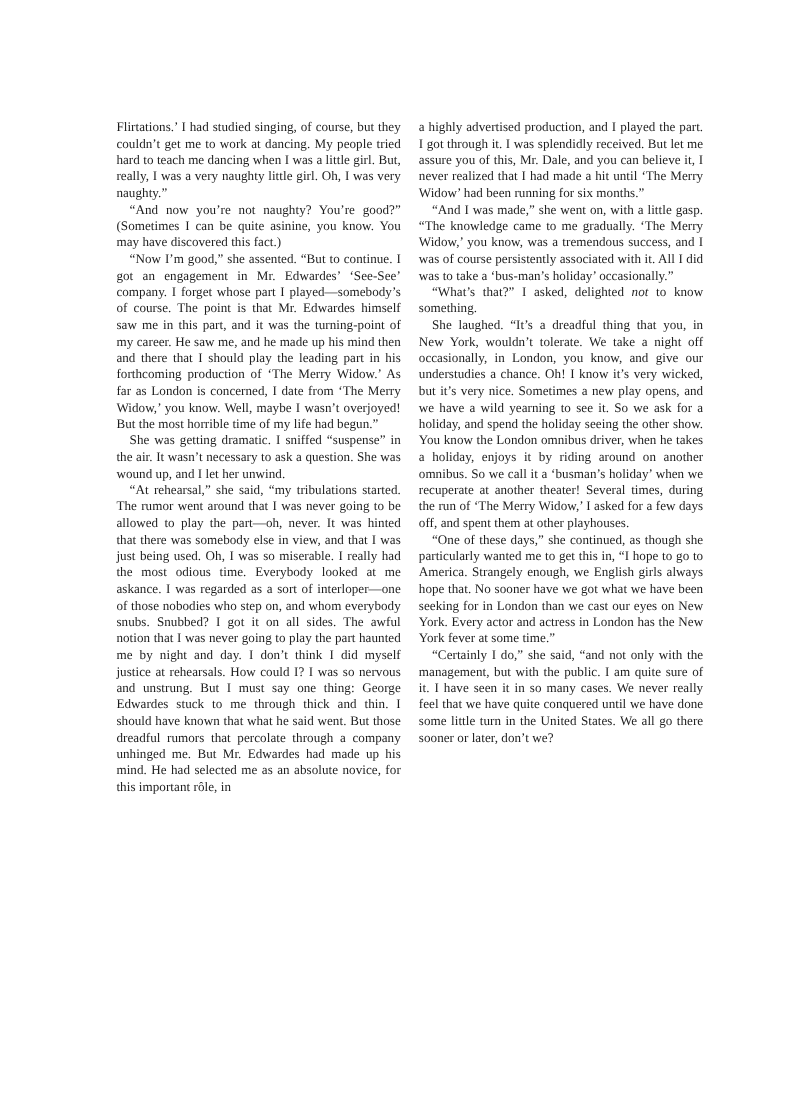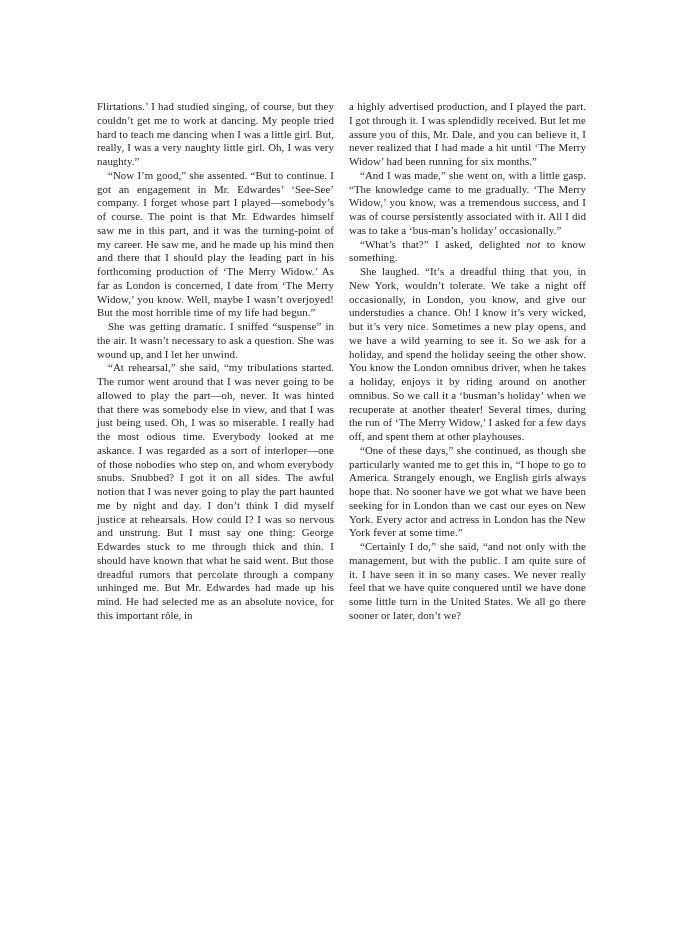--- a/index.html
+++ b/index.html
@@ -50,20 +50,21 @@
     margin-top: 39px;
   }
 </style>
 </head>
 <body>
 
 <div class="page">
   <div class="text-area">
     <div class="column">
         <p>Flirtations.’  I had studied singing, of course, but they couldn’t get me to work at dancing.  My people tried hard to teach me dancing when I was a little girl. But, really, I was a very naughty little girl.  Oh, I was very naughty.”</p>
+        <p class="indent">“And now you’re not naughty?  You’re good?”  (Sometimes I can be quite asinine, you know.  You may have discovered this fact.)</p>
         <p class="indent">“Now I’m good,” she assented.  “But to continue.  I got an engagement in Mr. Edwardes’ ‘See-See’ company.  I forget whose part I played—somebody’s of course.  The point is that Mr. Edwardes himself saw me in this part, and it was the turning-point of my career.  He saw me, and he made up his mind then and there that I should play the leading part in his forthcoming production of ‘The Merry Widow.’  As far as London is concerned, I date from ‘The Merry Widow,’ you know.  Well, maybe I wasn’t overjoyed!  But the most horrible time of my life had begun.”</p>
         <p class="indent">She was getting dramatic.  I sniffed “suspense” in the air.  It wasn’t necessary to ask a question.  She was wound up, and I let her unwind.</p>
         <p class="indent">“At rehearsal,” she said, “my tribulations started.  The rumor went around that I was never going to be allowed to play the part—oh, never.  It was hinted that there was somebody else in view, and that I was just being used.  Oh, I was so miserable. I really had the most odious time.  Everybody looked at me askance. I was regarded as a sort of interloper—one of those nobodies who step on, and whom everybody snubs. Snubbed?  I got it on all sides.  The awful notion that I was never going to play the part haunted me by night and day.  I don’t think I did myself justice at rehearsals.  How could I?  I was so nervous and unstrung. But I must say one thing: George Edwardes stuck to me through thick and thin. I should have known that what he said went.  But those dreadful rumors that percolate through a company unhinged me.  But Mr. Edwardes had made up his mind.  He had selected me as an absolute novice, for this important rôle, in</p>
       </div>
     <div class="column">
         <p>a highly advertised production, and I played the part.  I got through it.  I was splendidly received.  But let me assure you of this, Mr. Dale, and you can believe it, I never realized that I had made a hit until ‘The Merry Widow’ had been running for six months.”</p>
         <p class="indent">“And I was made,” she went on, with a little gasp.  “The knowledge came to me gradually.  ‘The Merry Widow,’ you know, was a tremendous success, and I was of course persistently associated with it.  All I did was to take a ‘bus-man’s holiday’ occasionally.”</p>
         <p class="indent">“What’s that?” I asked, delighted <i>not</i> to know something.</p>
         <p class="indent">She laughed.  “It’s a dreadful thing that you, in New York, wouldn’t tolerate.  We take a night off occasionally, in London, you know, and give our understudies a chance. Oh! I know it’s very wicked, but it’s very nice.  Sometimes a new play opens, and we have a wild yearning to see it.  So we ask for a holiday, and spend the holiday seeing the other show.  You know the London omnibus driver, when he takes a holiday, enjoys it by riding around on another omnibus.  So we call it a ‘busman’s holiday’ when we recuperate at another theater! Several times, during the run of ‘The Merry Widow,’ I asked for a few days off, and spent them at other playhouses.</p>
         <p class="indent">“One of these days,” she continued, as though she particularly wanted me to get this in, “I hope to go to America. Strangely enough, we English girls always hope that.  No sooner have we got what we have been seeking for in London than we cast our eyes on New York.  Every actor and actress in London has the New York fever at some time.”</p>

